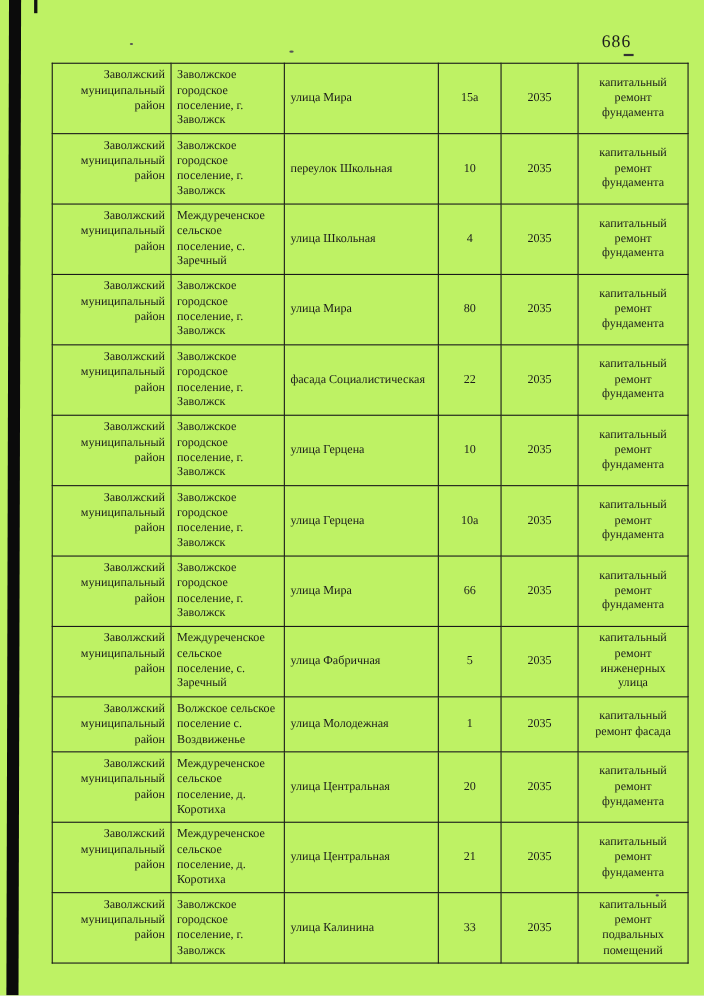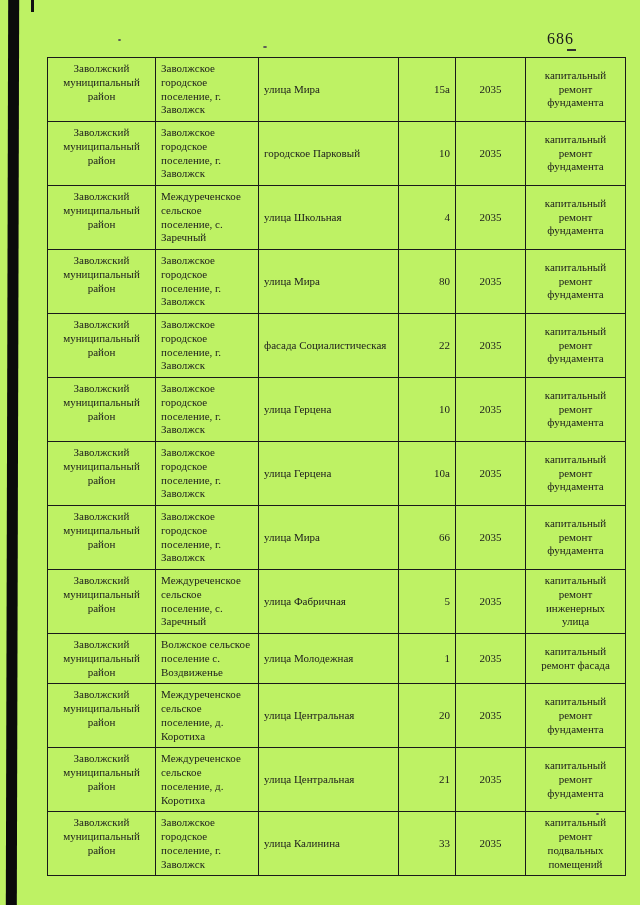--- a/index.html
+++ b/index.html
@@ -61,24 +61,24 @@
     border-collapse: collapse;
     table-layout: fixed;
     font-size: 11px;
     line-height: 1.25;
   }
   table.doc-table td {
     border: 1px solid #1a1a1a;
     padding: 4px 5px;
     overflow: hidden;
   }
-  td.c-district  { width: 108px; vertical-align: top;    text-align: center; }
+  td.c-district  { width: 108px; vertical-align: top;    text-align: right; }
   td.c-settlement{ width: 103px; vertical-align: top;    text-align: left; }
   td.c-street    { width: 140px; vertical-align: middle; text-align: left; padding-left: 8px; }
-  td.c-house     { width: 57px;  vertical-align: middle; text-align: right; }
+  td.c-house     { width: 57px;  vertical-align: middle; text-align: center; }
   td.c-year      { width: 70px;  vertical-align: middle; text-align: center; }
   td.c-work      { width: 100px; vertical-align: middle; text-align: center; }
   tr.carryover td { height: 51px; }
   tr.carryover td.c-settlement { vertical-align: top; }
 </style>
 </head>
 <body>
 
 <div class="page">
 
@@ -99,21 +99,21 @@
       <td class="c-settlement">Заволжское городское поселение, г. Заволжск</td>
       <td class="c-street">улица Мира</td>
       <td class="c-house">15а</td>
       <td class="c-year">2035</td>
       <td class="c-work">капитальный ремонт фундамента</td>
     </tr>
 
     <tr>
       <td class="c-district">Заволжский муниципальный район</td>
       <td class="c-settlement">Заволжское городское поселение, г. Заволжск</td>
-      <td class="c-street">городское Парковый</td>
+      <td class="c-street">переулок Школьная</td>
       <td class="c-house">10</td>
       <td class="c-year">2035</td>
       <td class="c-work">капитальный ремонт фундамента</td>
     </tr>
 
     <tr>
       <td class="c-district">Заволжский муниципальный район</td>
       <td class="c-settlement">Междуреченское сельское поселение, с. Заречный</td>
       <td class="c-street">улица Школьная</td>
       <td class="c-house">4</td>

